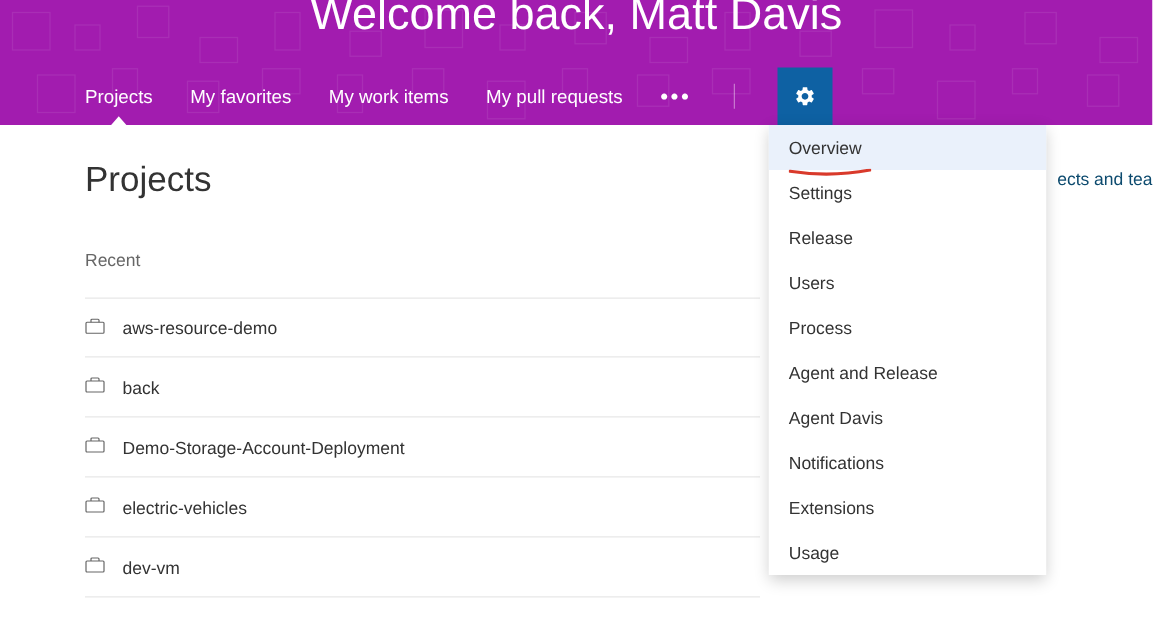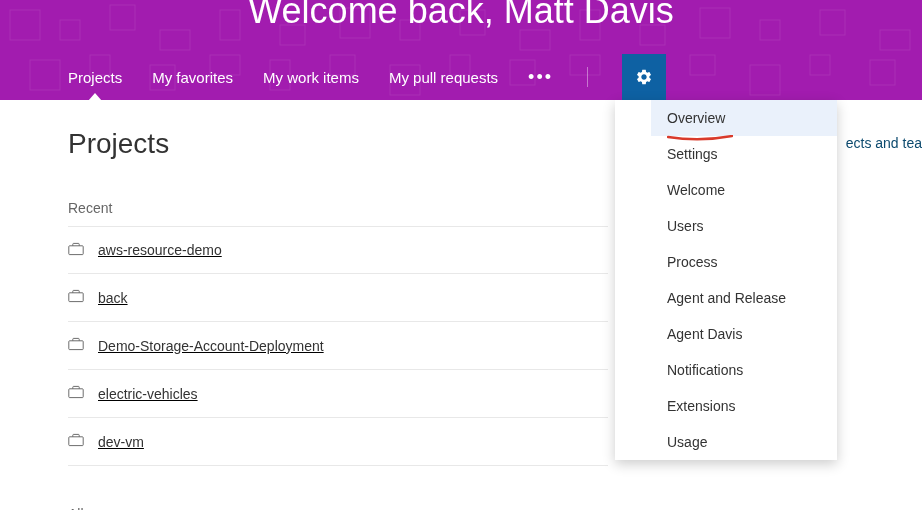--- a/index.html
+++ b/index.html
@@ -97,25 +97,24 @@
     }
     .page-title {
       font-size: 28px;
       font-weight: 300;
       color: #333;
       margin-bottom: 40px;
     }
     .section-label {
       font-size: 14px;
       color: #666;
-      margin-bottom: 10px;
+      margin-bottom: 22px;
     }
     .project-list {
       list-style: none;
-      text-decoration: underline;
     }
     .project-row {
       display: flex;
       align-items: center;
       gap: 14px;
       height: 48px;
       border-bottom: 1px solid #e8e8e8;
       cursor: pointer;
       font-size: 14px;
       color: #333;
@@ -138,21 +137,20 @@
     }
 
     .dropdown {
       position: absolute;
       top: 100px;
       left: 615px;
       width: 222px;
       background: #fff;
       box-shadow: 0 4px 12px rgba(0,0,0,0.2);
       z-index: 10;
-      padding-left: 36px;
     }
     .dropdown-item {
       height: 36px;
       display: flex;
       align-items: center;
       padding: 0 16px;
       font-size: 14px;
       color: #333;
       cursor: pointer;
       position: relative;
@@ -295,21 +293,21 @@
     <span class="underline-mark">
       <svg viewBox="0 0 66 6">
           <path d="M1 2 Q 33 7 65 1" stroke="#d93a2b" stroke-width="2.5" fill="none" stroke-linecap="round"></path>
         </svg>
     </span>
   </div>
   <div class="dropdown-item">
       <span>Settings</span>
     </div>
   <div class="dropdown-item">
-      <span>Welcome</span>
+      <span>Release</span>
     </div>
   <div class="dropdown-item">
       <span>Users</span>
     </div>
   <div class="dropdown-item">
       <span>Process</span>
     </div>
   <div class="dropdown-item">
       <span>Agent and Release</span>
     </div>

